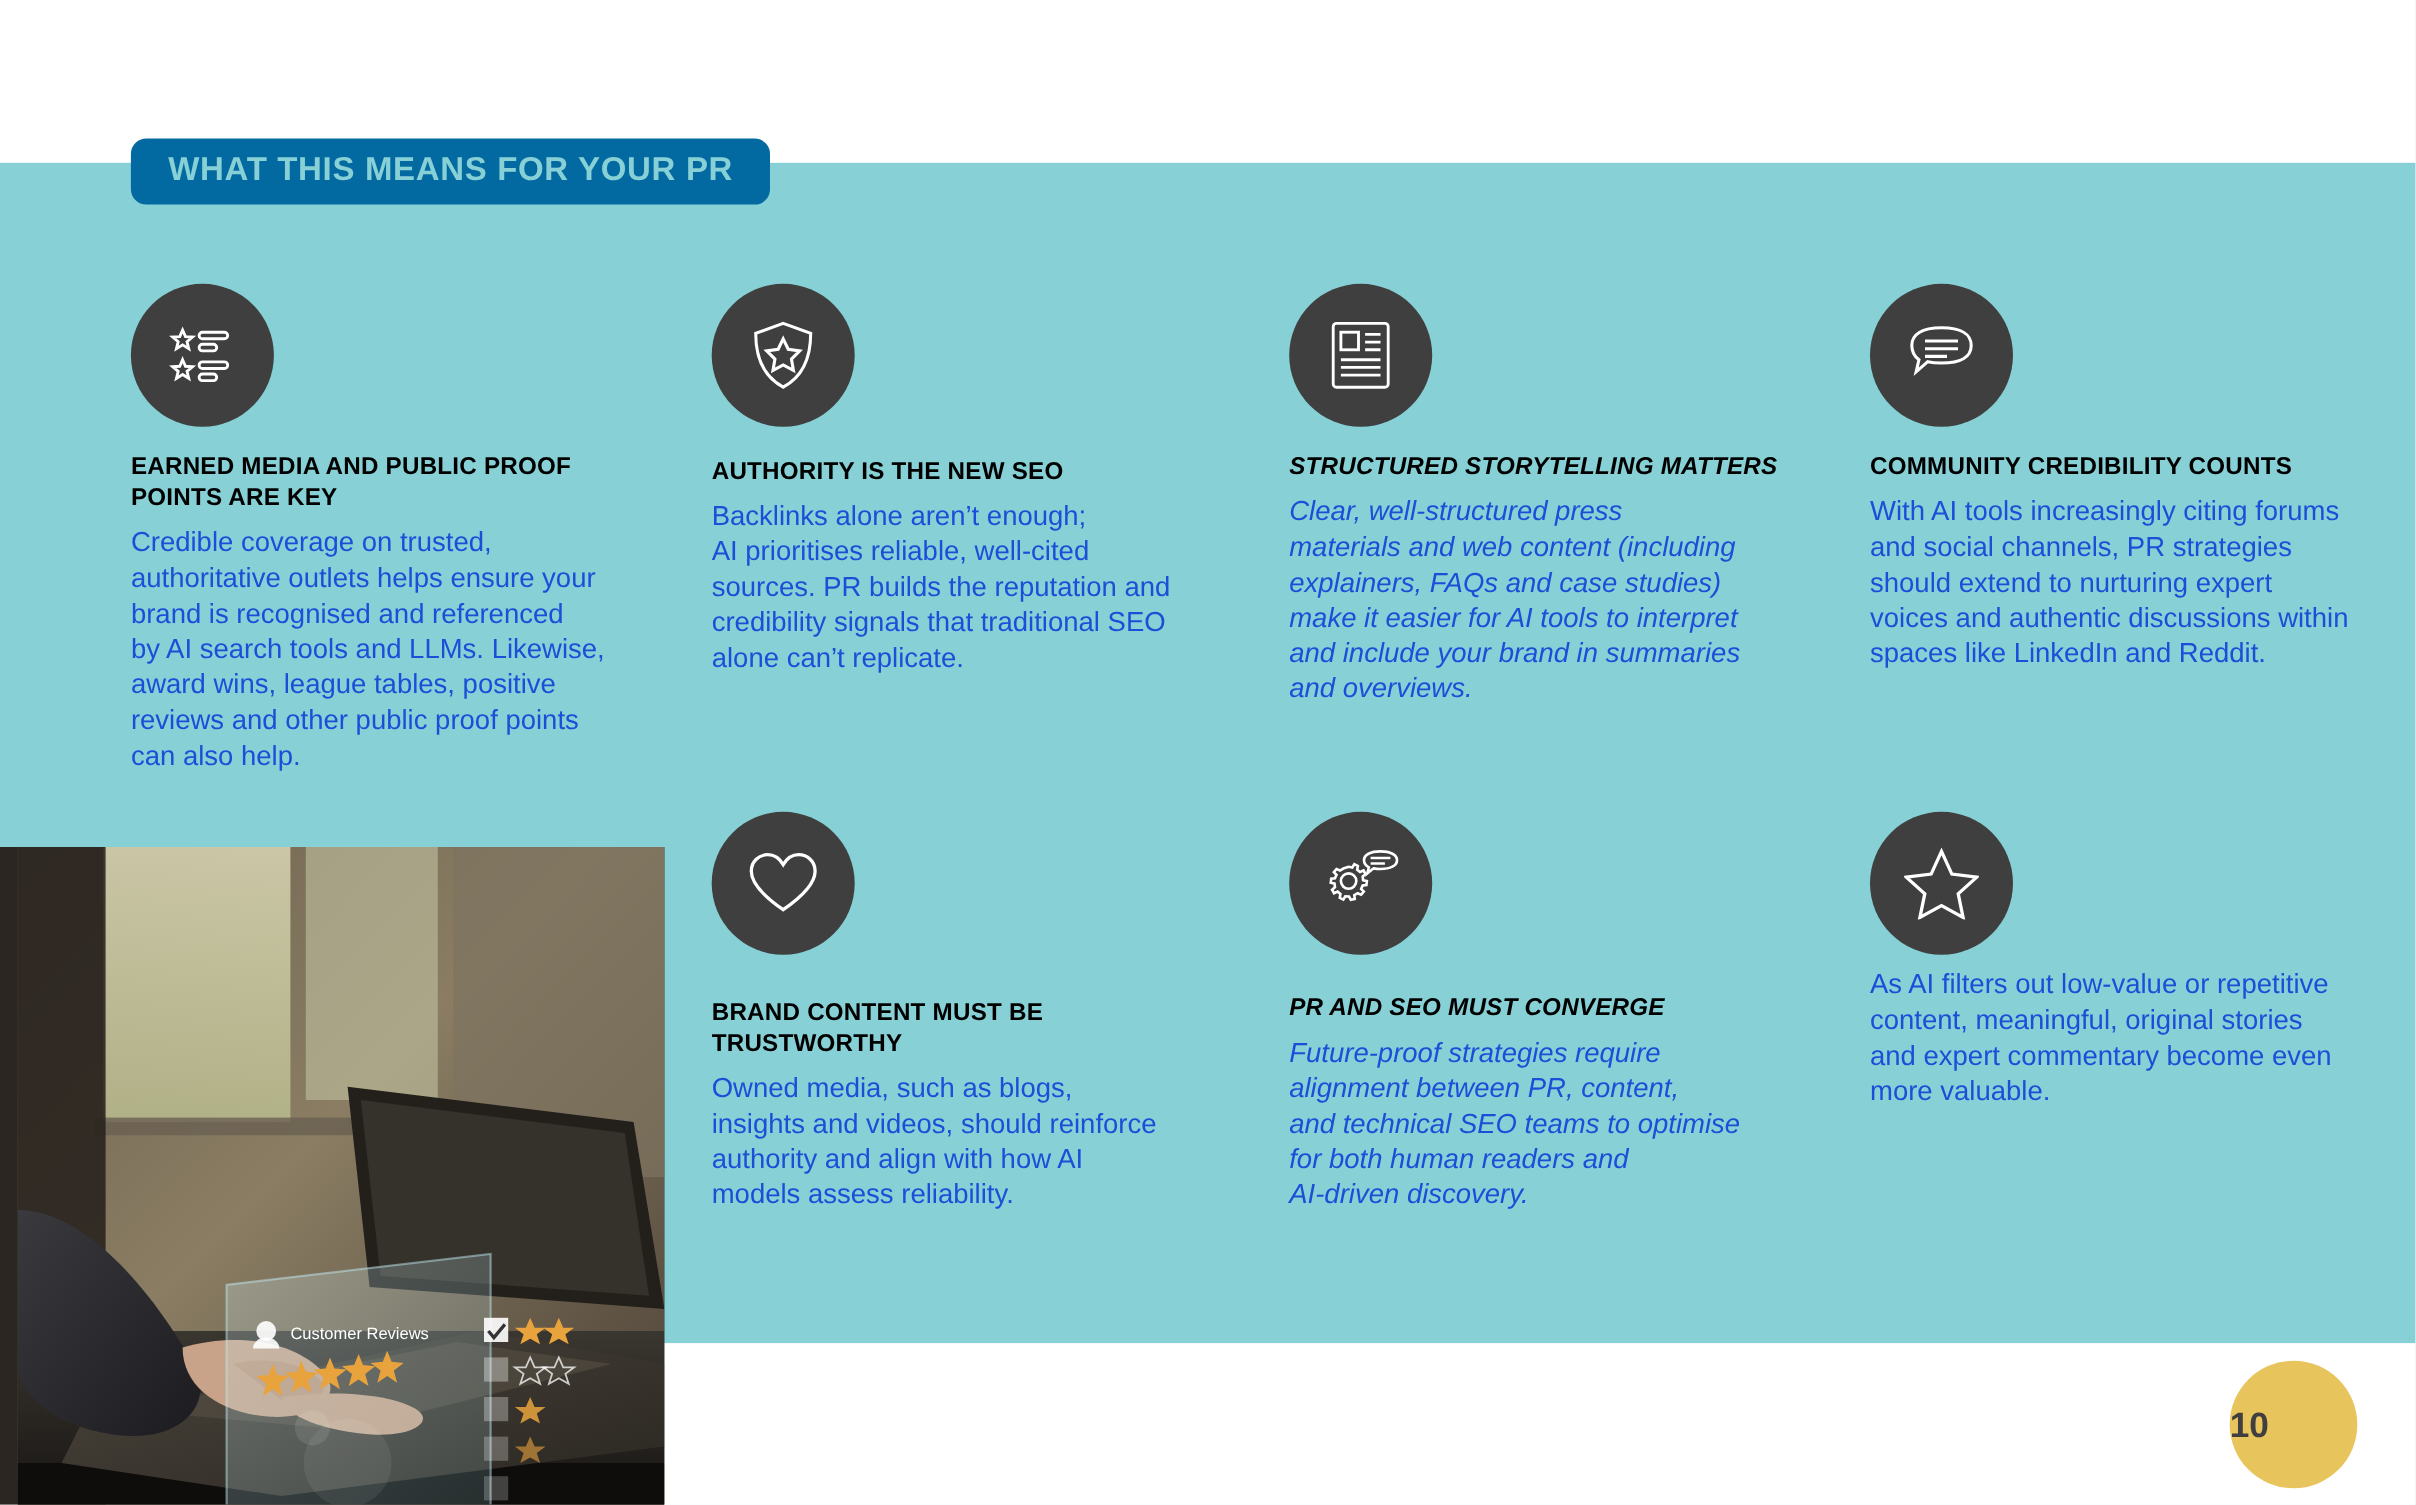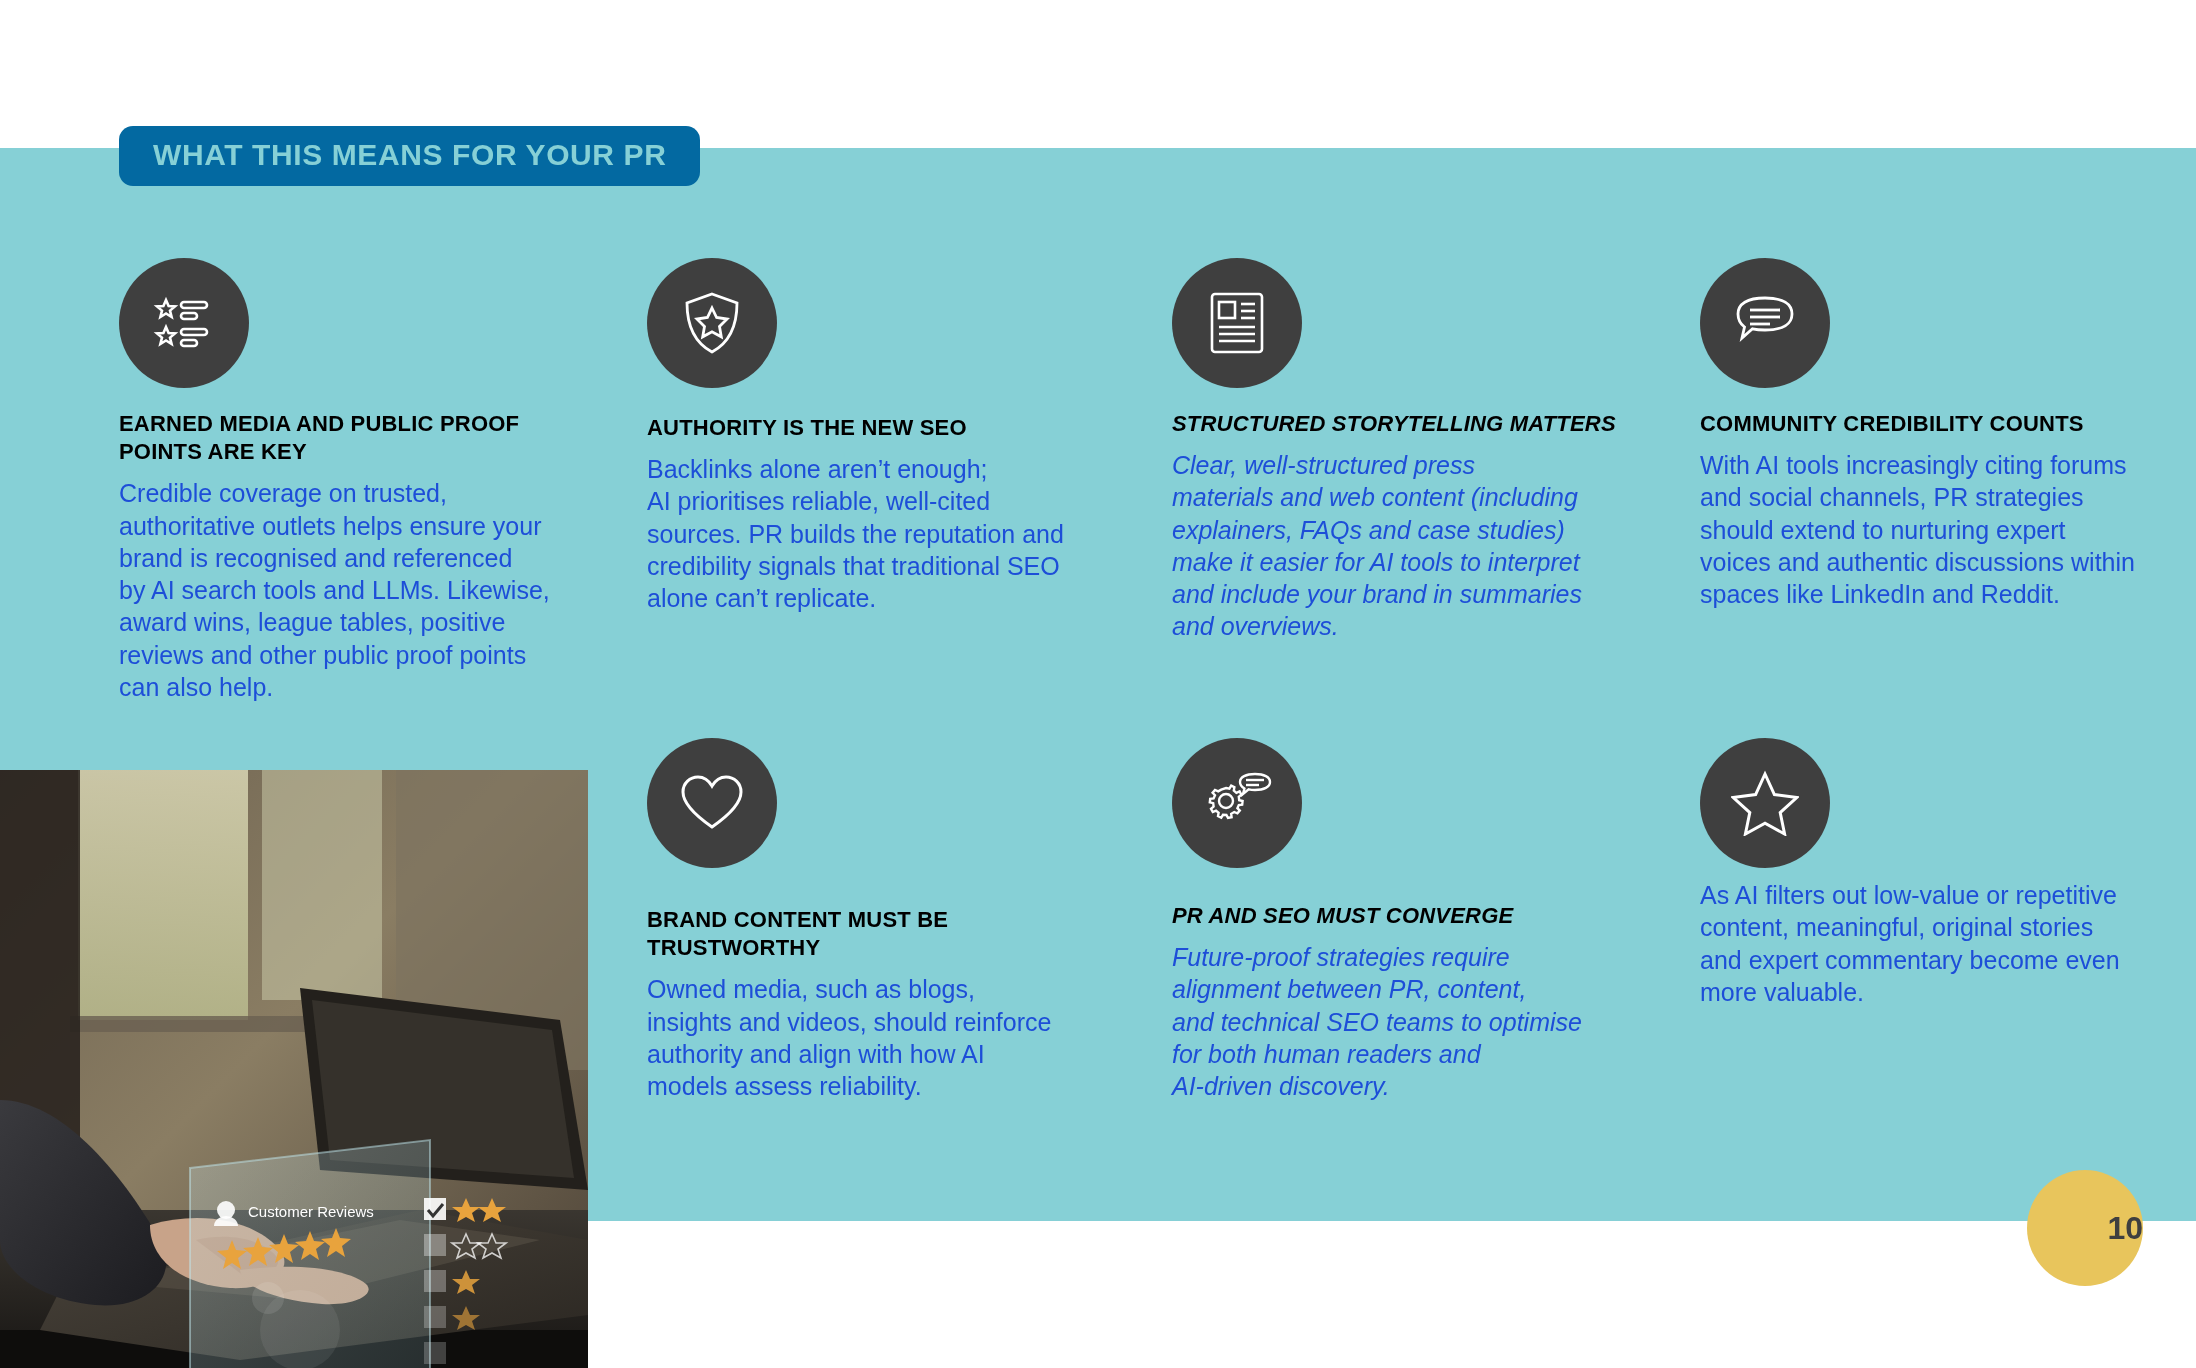--- a/index.html
+++ b/index.html
@@ -46,35 +46,36 @@
 
   
   .photo {
     position: absolute;
     left: 0;
     top: 770px;
     width: 588px;
     height: 598px;
     overflow: hidden;
     background: #2b2622;
+    padding-left: 16px;
   }
   .photo svg { display: block; }
 
   
   .page-number {
     position: absolute;
     left: 2027px;
-    top: 1170px;
+    top: 1237px;
     width: 116px;
     height: 116px;
     border-radius: 50%;
     background: #e8c55c;
     display: flex;
     align-items: center;
-    justify-content: flex-end;
+    justify-content: flex-start;
     color: #3f3f3f;
     font-size: 32px;
     font-weight: bold;
   }
 
   
   .card {
     position: absolute;
   }
   .icon-circle {

